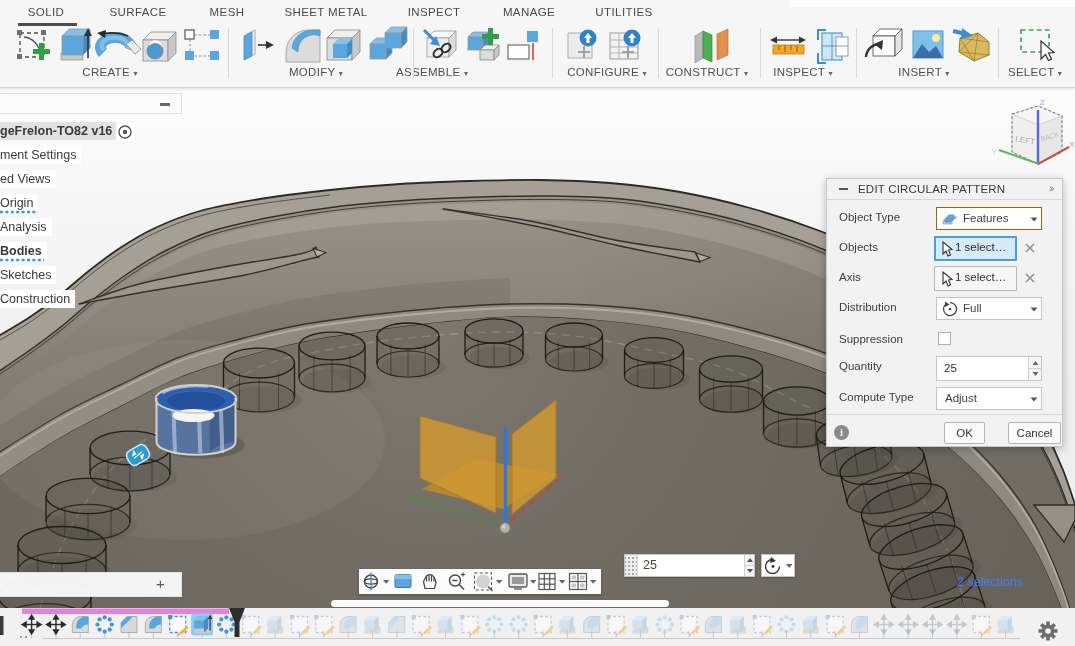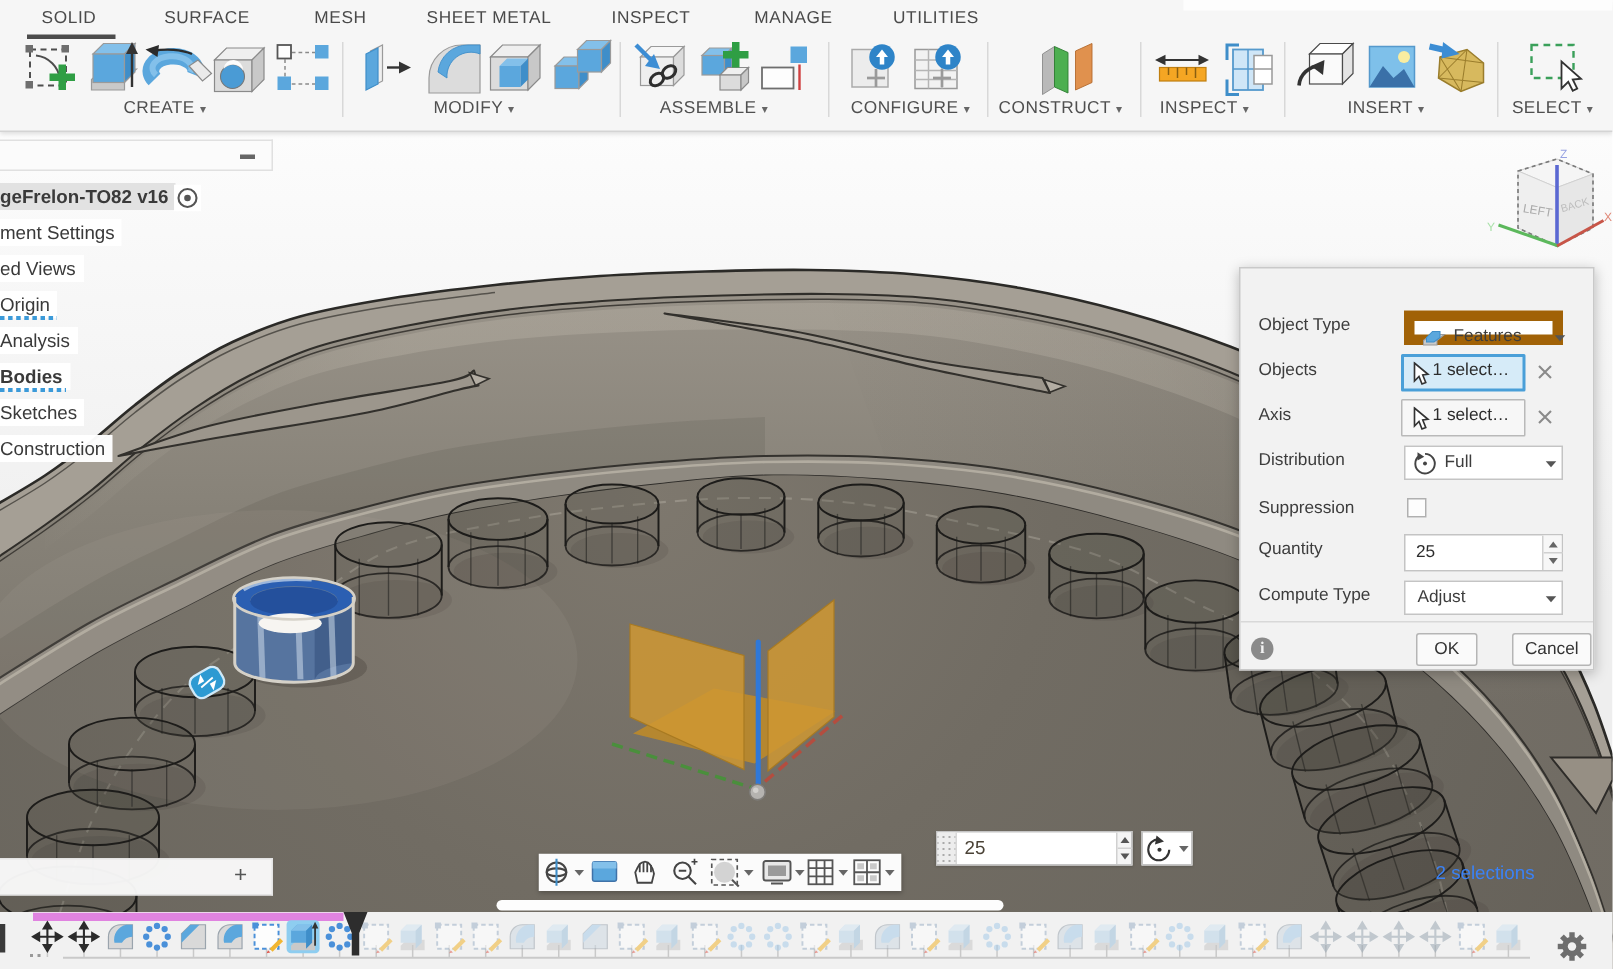--- a/index.html
+++ b/index.html
@@ -270,21 +270,21 @@
     <div class="abs" style="left:46px;top:6px;width:160px;margin-left:-80px;text-align:center;font-size:11.5px;letter-spacing:0.4px;color:#4a4a4a;">SOLID</div>
     <div class="abs" style="left:138px;top:6px;width:160px;margin-left:-80px;text-align:center;font-size:11.5px;letter-spacing:0.4px;color:#4a4a4a;">SURFACE</div>
     <div class="abs" style="left:227px;top:6px;width:160px;margin-left:-80px;text-align:center;font-size:11.5px;letter-spacing:0.4px;color:#4a4a4a;">MESH</div>
     <div class="abs" style="left:326px;top:6px;width:160px;margin-left:-80px;text-align:center;font-size:11.5px;letter-spacing:0.4px;color:#4a4a4a;">SHEET METAL</div>
     <div class="abs" style="left:434px;top:6px;width:160px;margin-left:-80px;text-align:center;font-size:11.5px;letter-spacing:0.4px;color:#4a4a4a;">INSPECT</div>
     <div class="abs" style="left:529px;top:6px;width:160px;margin-left:-80px;text-align:center;font-size:11.5px;letter-spacing:0.4px;color:#4a4a4a;">MANAGE</div>
     <div class="abs" style="left:624px;top:6px;width:160px;margin-left:-80px;text-align:center;font-size:11.5px;letter-spacing:0.4px;color:#4a4a4a;">UTILITIES</div>
     <div class="abs" style="left:18px;top:23px;width:59px;height:3px;background:#4c4c4c;"></div>
     <div class="abs" style="left:110px;top:66px;width:160px;margin-left:-80px;text-align:center;font-size:11.5px;letter-spacing:0.3px;color:#4f4f4f;">CREATE <span style="font-size:8px;color:#666;">▾</span></div>
     <div class="abs" style="left:316px;top:66px;width:160px;margin-left:-80px;text-align:center;font-size:11.5px;letter-spacing:0.3px;color:#4f4f4f;">MODIFY <span style="font-size:8px;color:#666;">▾</span></div>
-    <div class="abs" style="left:476px;top:66px;width:160px;margin-left:-80px;text-align:center;font-size:11.5px;letter-spacing:0.3px;color:#4f4f4f;">ASSEMBLE <span style="font-size:8px;color:#666;">▾</span></div>
+    <div class="abs" style="left:476px;top:66px;width:160px;margin-left:-80px;font-size:11.5px;letter-spacing:0.3px;color:#4f4f4f;">ASSEMBLE <span style="font-size:8px;color:#666;">▾</span></div>
     <div class="abs" style="left:607px;top:66px;width:160px;margin-left:-80px;text-align:center;font-size:11.5px;letter-spacing:0.3px;color:#4f4f4f;">CONFIGURE <span style="font-size:8px;color:#666;">▾</span></div>
     <div class="abs" style="left:707px;top:66px;width:160px;margin-left:-80px;text-align:center;font-size:11.5px;letter-spacing:0.3px;color:#4f4f4f;">CONSTRUCT <span style="font-size:8px;color:#666;">▾</span></div>
     <div class="abs" style="left:803px;top:66px;width:160px;margin-left:-80px;text-align:center;font-size:11.5px;letter-spacing:0.3px;color:#4f4f4f;">INSPECT <span style="font-size:8px;color:#666;">▾</span></div>
     <div class="abs" style="left:924px;top:66px;width:160px;margin-left:-80px;text-align:center;font-size:11.5px;letter-spacing:0.3px;color:#4f4f4f;">INSERT <span style="font-size:8px;color:#666;">▾</span></div>
     <div class="abs" style="left:1035px;top:66px;width:160px;margin-left:-80px;text-align:center;font-size:11.5px;letter-spacing:0.3px;color:#4f4f4f;">SELECT <span style="font-size:8px;color:#666;">▾</span></div>
     <div class="abs" style="left:228px;top:28px;width:1px;height:50px;background:#d8d8d8;"></div>
     <div class="abs" style="left:413px;top:28px;width:1px;height:50px;background:#d8d8d8;"></div>
     <div class="abs" style="left:552px;top:28px;width:1px;height:50px;background:#d8d8d8;"></div>
     <div class="abs" style="left:658px;top:28px;width:1px;height:50px;background:#d8d8d8;"></div>
     <div class="abs" style="left:760px;top:28px;width:1px;height:50px;background:#d8d8d8;"></div>
@@ -514,28 +514,33 @@
   </div>
 <div class="abs" style="left:761px;top:554px;width:34px;height:23px;background:#fff;border:1px solid #c4c4c4;box-shadow:0 1px 2px rgba(0,0,0,0.2);"><svg width="34" height="23">
       <g fill="none" stroke="#333" stroke-width="1.4">
         <path d="M10.5,4.5 A7,7 0 1 0 17.5,11.5"></path>
         <circle cx="11" cy="11.5" r="1.4" fill="#333" stroke="none"></circle>
       </g>
       <polygon points="9,2 14,6 8,8" fill="#333"></polygon>
       <path d="M24,9 l3.2,4 l3.2,-4 Z" fill="#666"></path>
     </svg></div>
 <div class="abs" style="left:826px;top:178px;width:237px;height:269px;background:#f2f2f2;border:1px solid #c9c9c9;box-shadow:0 2px 8px rgba(0,0,0,0.25);font-size:11.5px;color:#3d3d3d;">
+    <div class="abs" style="left:0;top:0;width:235px;height:21px;border-bottom:1px solid #d8d8d8;background:#f2f2f2;">
+      <div class="abs" style="left:12px;top:9px;width:9px;height:2px;background:#555;"></div>
+      <div class="abs" style="left:31px;top:4px;font-size:11.5px;letter-spacing:0.2px;color:#383838;">EDIT CIRCULAR PATTERN</div>
+      <div class="abs" style="left:222px;top:3px;font-size:11px;color:#888;letter-spacing:-2px;">››</div>
+    </div>
     <div class="abs" style="left:12px;top:32px;">Object Type</div>
     <div class="abs" style="left:12px;top:62px;">Objects</div>
     <div class="abs" style="left:12px;top:92px;">Axis</div>
     <div class="abs" style="left:12px;top:122px;">Distribution</div>
     <div class="abs" style="left:12px;top:154px;">Suppression</div>
     <div class="abs" style="left:12px;top:181px;">Quantity</div>
     <div class="abs" style="left:12px;top:212px;">Compute Type</div>
-    <div class="abs" style="left:109px;top:28px;width:106px;height:23px;background:#fff;border:7px solid #a16207;">
+    <div class="abs" style="left:109px;top:28px;width:106px;height:23px;background:#fff;border:1px solid #a16207;">
       <svg class="abs" style="left:4px;top:3px;" width="18" height="16">
         <polygon points="2,10 7,6 16,6 11,10 11,13 2,13" fill="#c9c9c9" stroke="#999" stroke-width="0.7"></polygon>
         <polygon points="4,8 8,4 13,4 13,8 9,11 4,11" fill="#5ba7dd" stroke="#3f8ec9" stroke-width="0.7"></polygon>
       </svg>
       <div class="abs" style="left:26px;top:4px;">Features</div>
       <svg class="abs" style="left:93px;top:9px;" width="8" height="5">
         <path d="M0.5,0.5 l3.5,4 l3.5,-4 Z" fill="#555"></path>
       </svg>
     </div>
     <div class="abs" style="left:107px;top:57px;width:83px;height:25px;background:#d6ebf8;border:2px solid #4a9fd8;border-radius:1px;">

